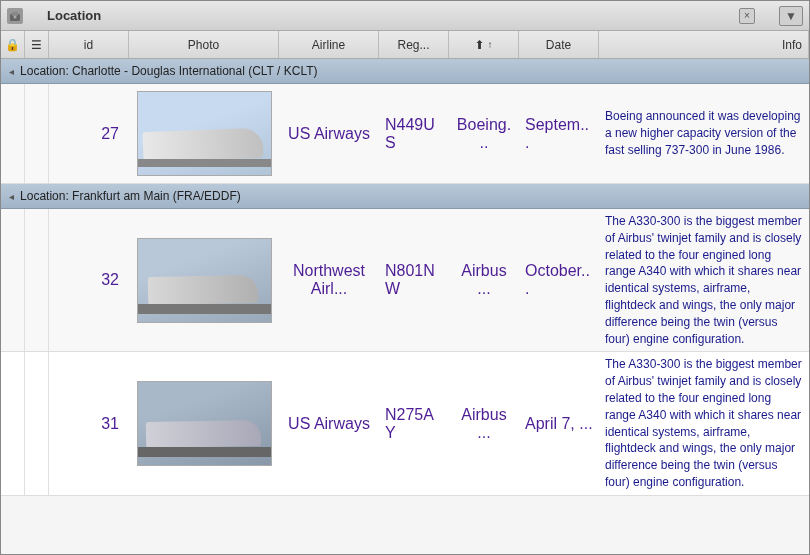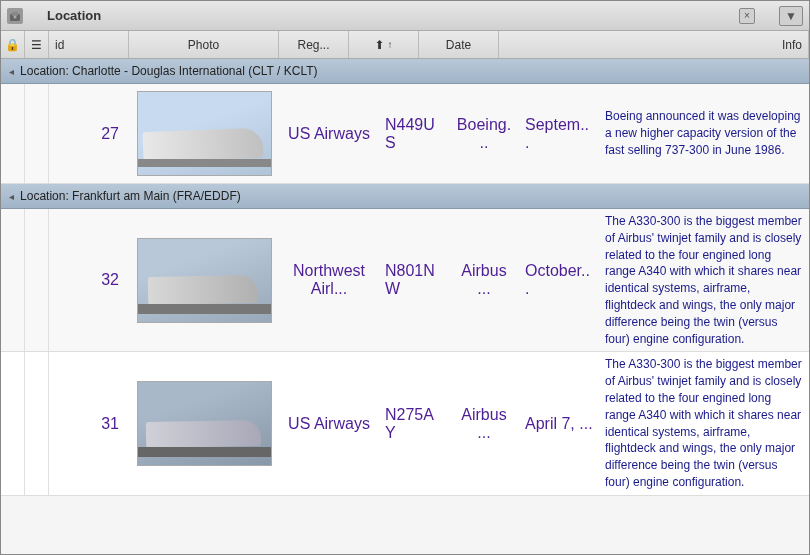--- a/index.html
+++ b/index.html
@@ -96,21 +96,21 @@
       display: flex;
       align-items: center;
       font-size: 12px;
       color: #333;
       user-select: none;
       cursor: pointer;
     }
 
     .col-header.lock-col { width: 24px; justify-content: center; }
     .col-header.menu-col { width: 24px; justify-content: center; }
-    .col-header.id-col { width: 80px; justify-content: flex-start; }
+    .col-header.id-col { width: 80px; justify-content: center; }
     .col-header.photo-col { width: 150px; justify-content: center; }
     .col-header.airline-col { width: 100px; justify-content: center; }
     .col-header.reg-col { width: 70px; justify-content: center; }
     .col-header.model-col { width: 70px; justify-content: center; }
     .col-header.date-col { width: 80px; justify-content: center; }
     .col-header.info-col { flex: 1; justify-content: flex-end; }
 
     
     .table-content {
       flex: 1;
@@ -352,20 +352,23 @@
       <span>🔒</span>
     </div>
     <div class="col-header menu-col">
       <span>☰</span>
     </div>
     <div class="col-header id-col">
       <span>id</span>
     </div>
     <div class="col-header photo-col">
       <span>Photo</span>
+    </div>
+    <div class="col-header airline-col">
+      <span>Airline</span>
     </div>
     <div class="col-header reg-col">
       <span>Reg...</span>
     </div>
     <div class="col-header model-col">
       <span>⬆</span>
       <span class="sort-arrow">↑</span>
     </div>
     <div class="col-header date-col">
       <span>Date</span>

